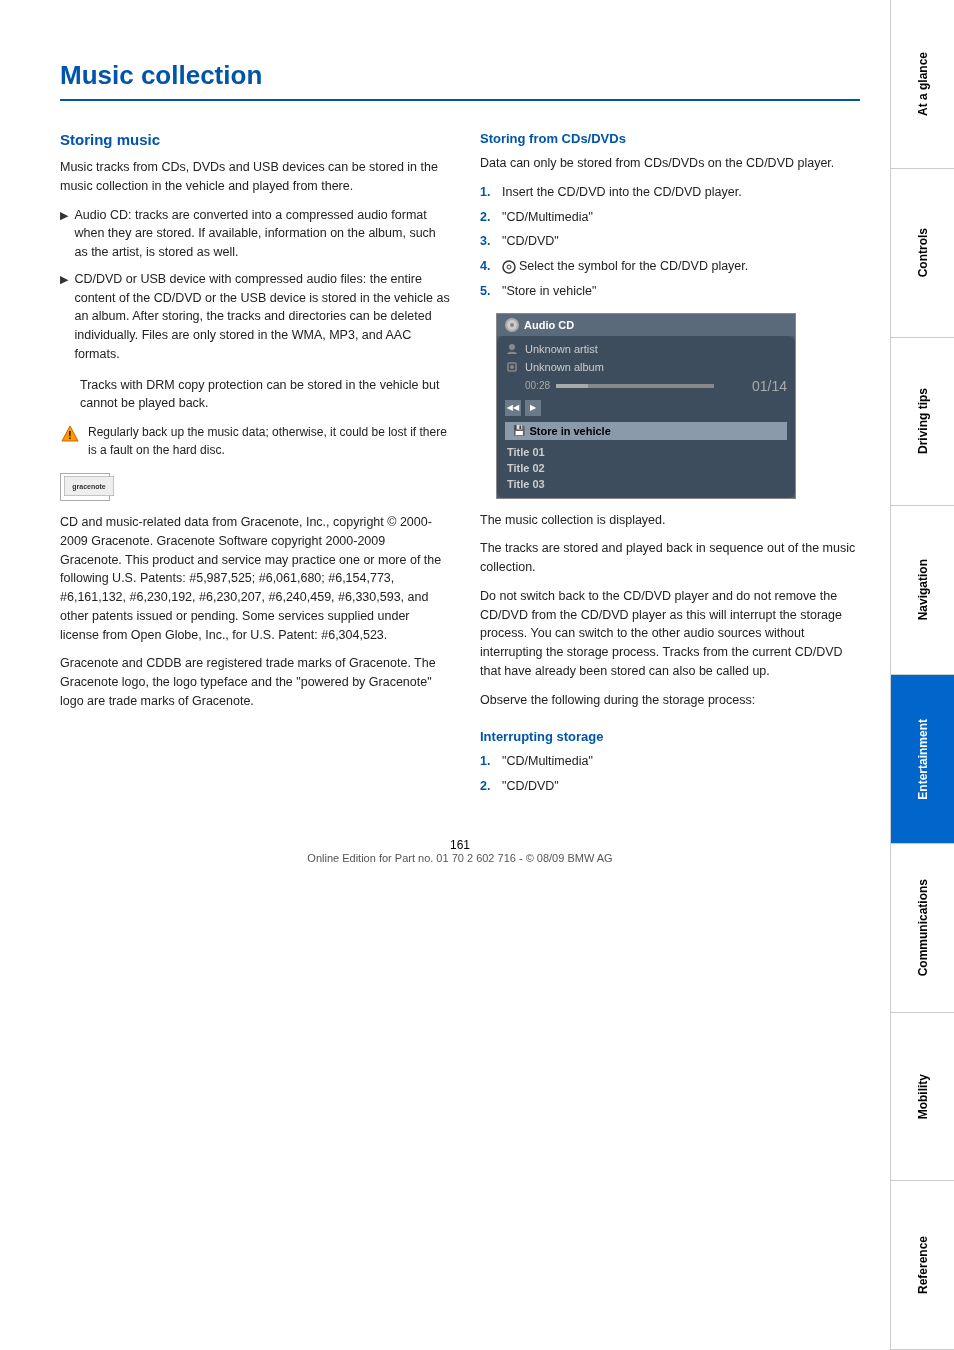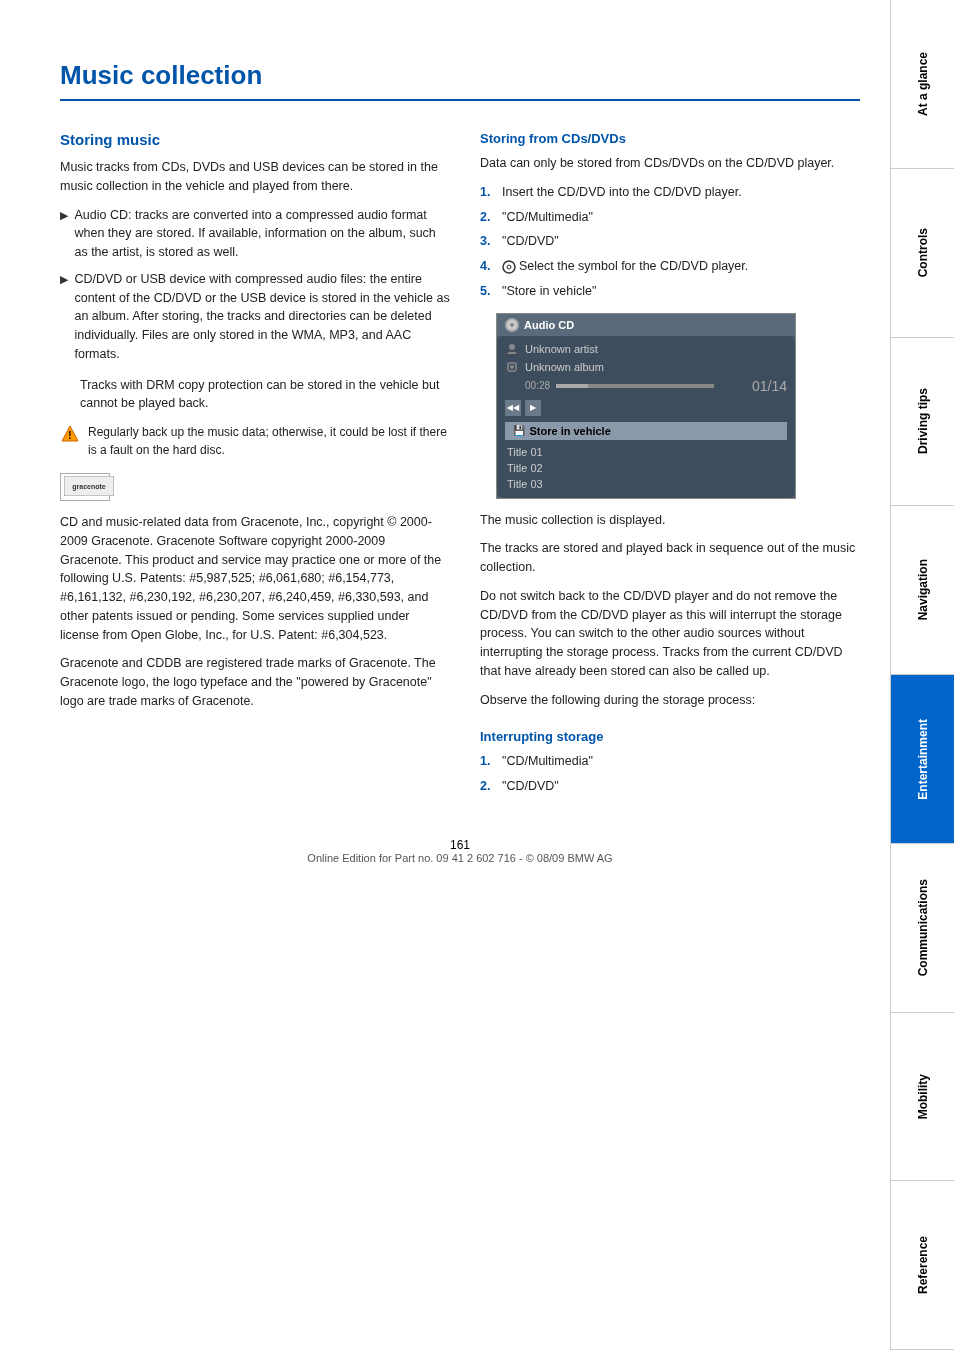--- a/index.html
+++ b/index.html
@@ -326,20 +326,21 @@
       margin-bottom: 4px;
       cursor: pointer;
     }
 
     .store-icon {
       font-size: 10px;
     }
 
     .cd-title-list {
       list-style: none;
+      font-weight: bold;
     }
 
     .cd-title-item {
       color: #cccccc;
       font-size: 11px;
       padding: 2px 0;
       padding-left: 2px;
     }
 
     
@@ -521,21 +522,21 @@
             </li>
           </ol>
         </div>
 
       </div>
 
     </div>
 
     <div class="footer">
       <div class="footer-page">161</div>
-      <div>Online Edition for Part no. 09 41 2 602 716 - © 08/09 BMW AG</div>
+      <div>Online Edition for Part no. 01 70 2 602 716 - © 08/09 BMW AG</div>
     </div>
 
   </div>
 
   <div class="sidebar">
     <div class="sidebar-tab">
       <span class="sidebar-tab-label">At a glance</span>
     </div>
     <div class="sidebar-tab">
       <span class="sidebar-tab-label">Controls</span>

